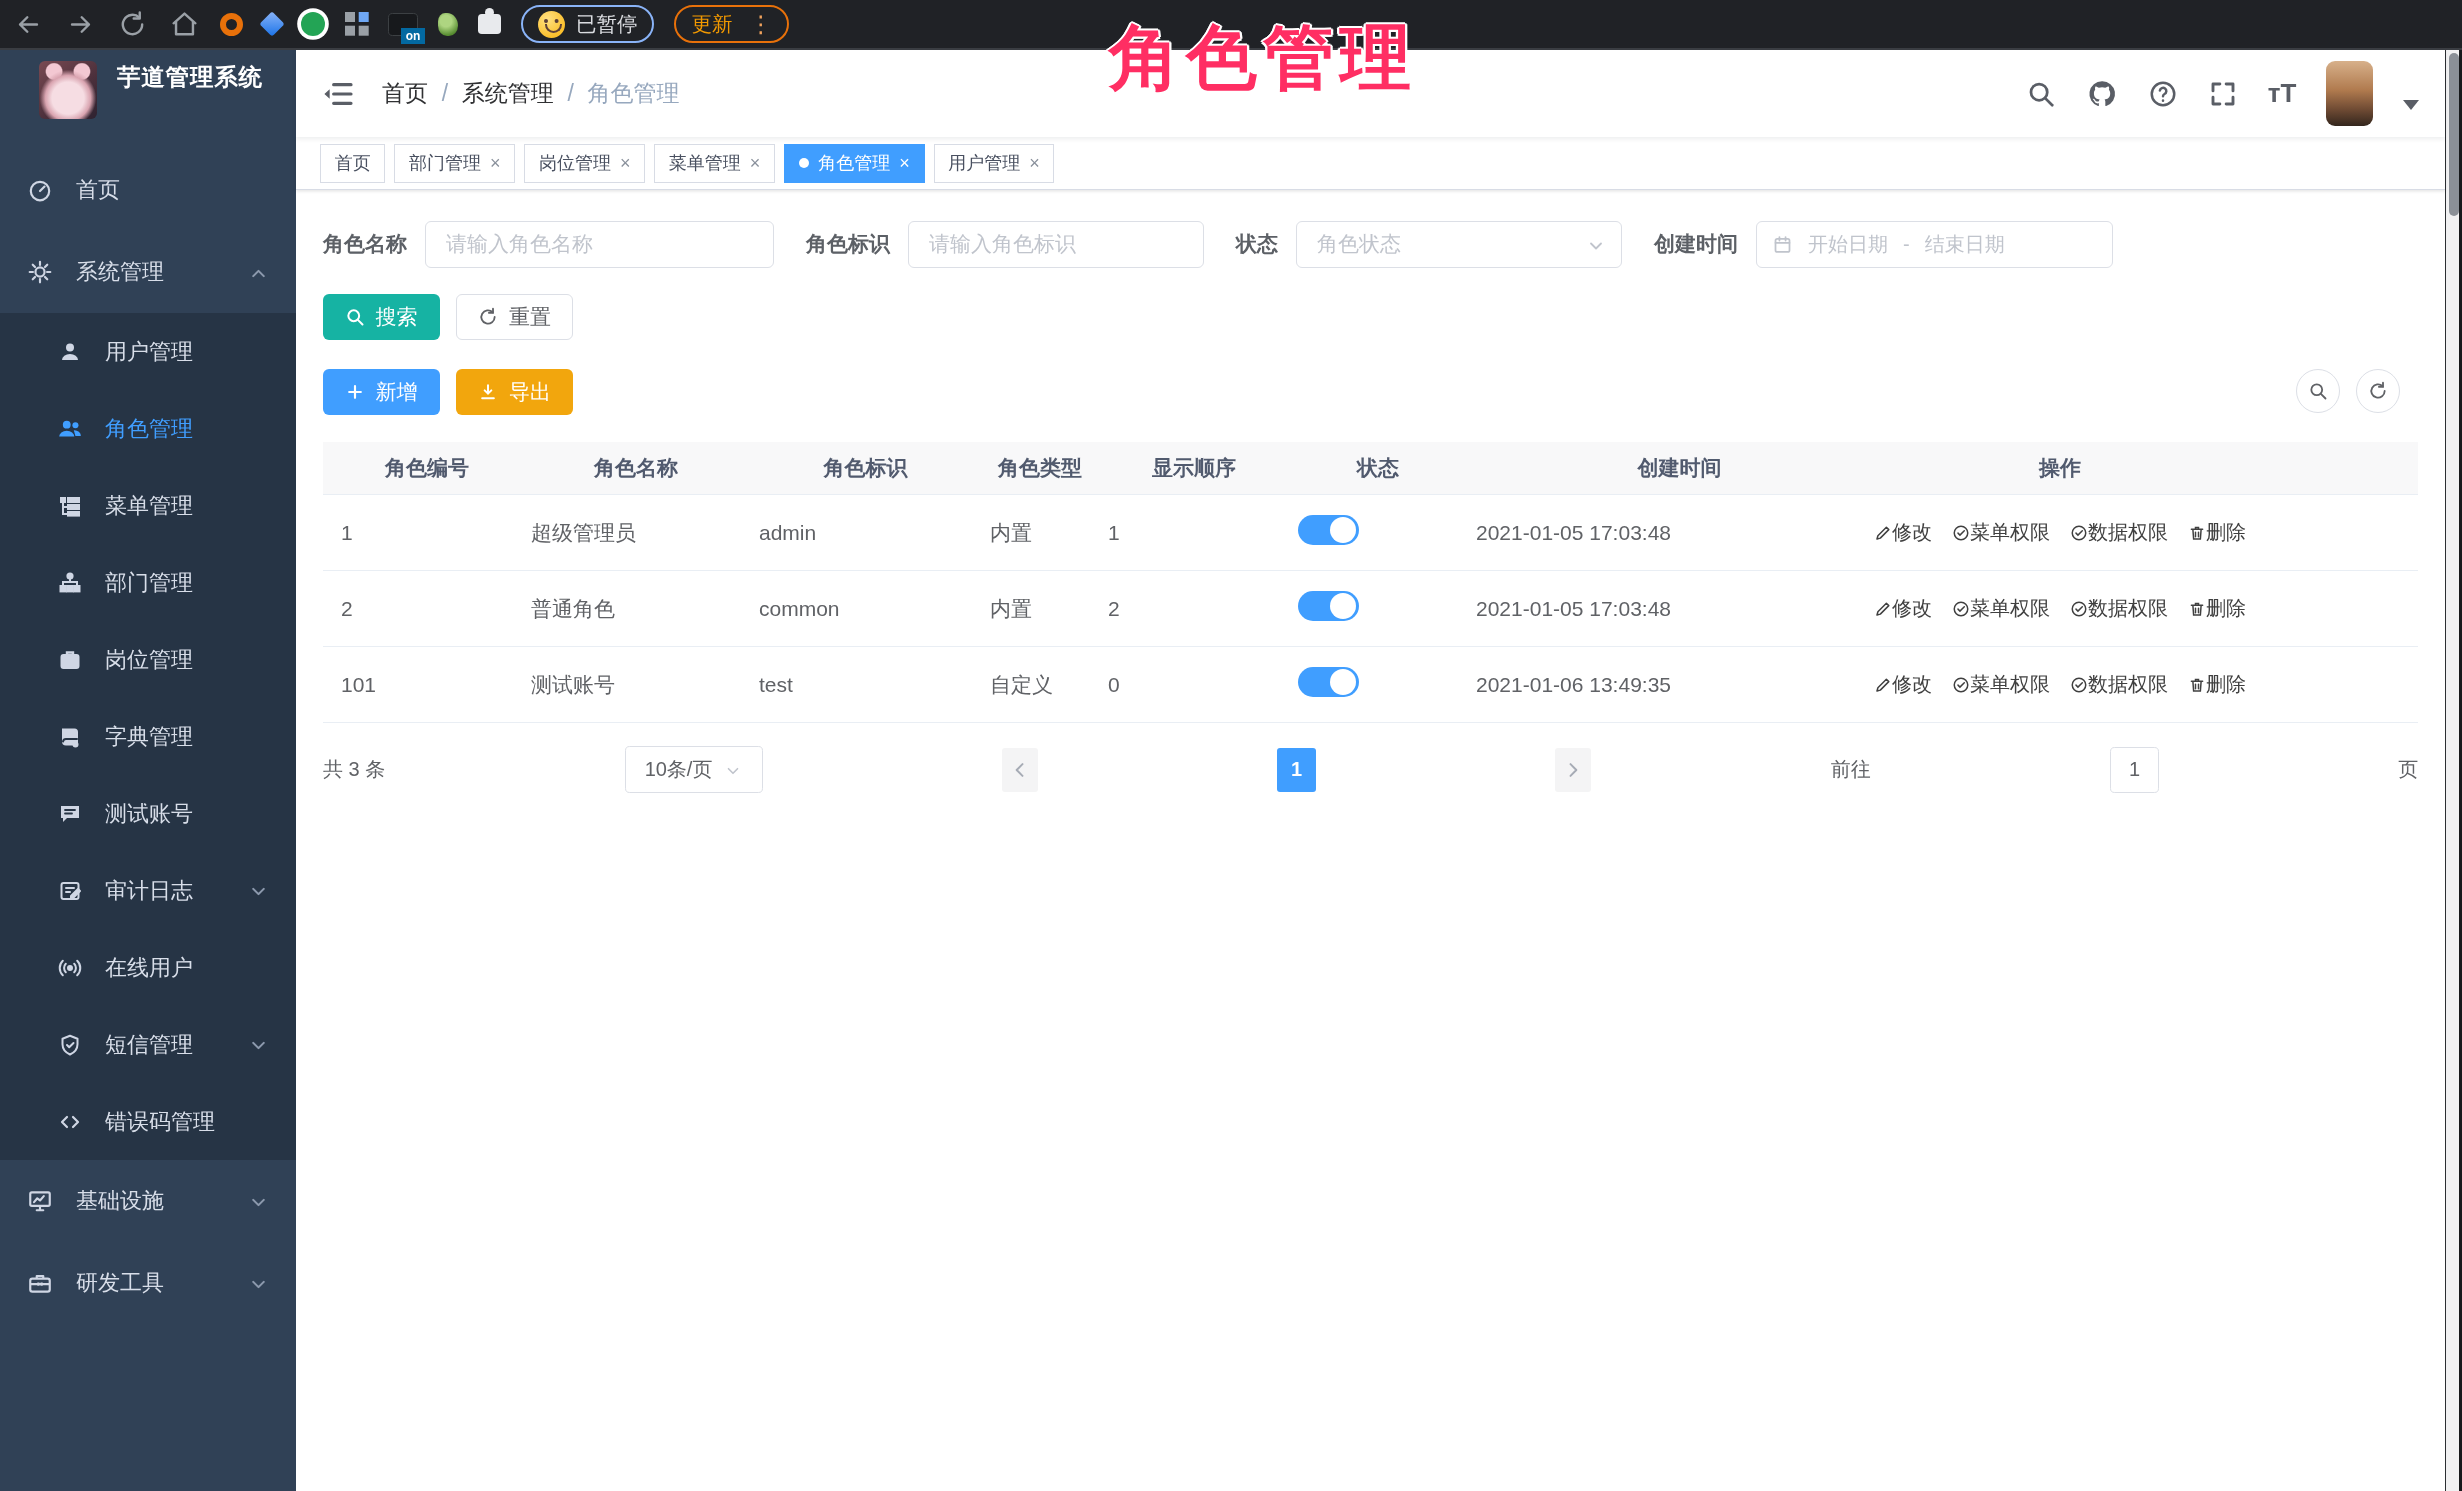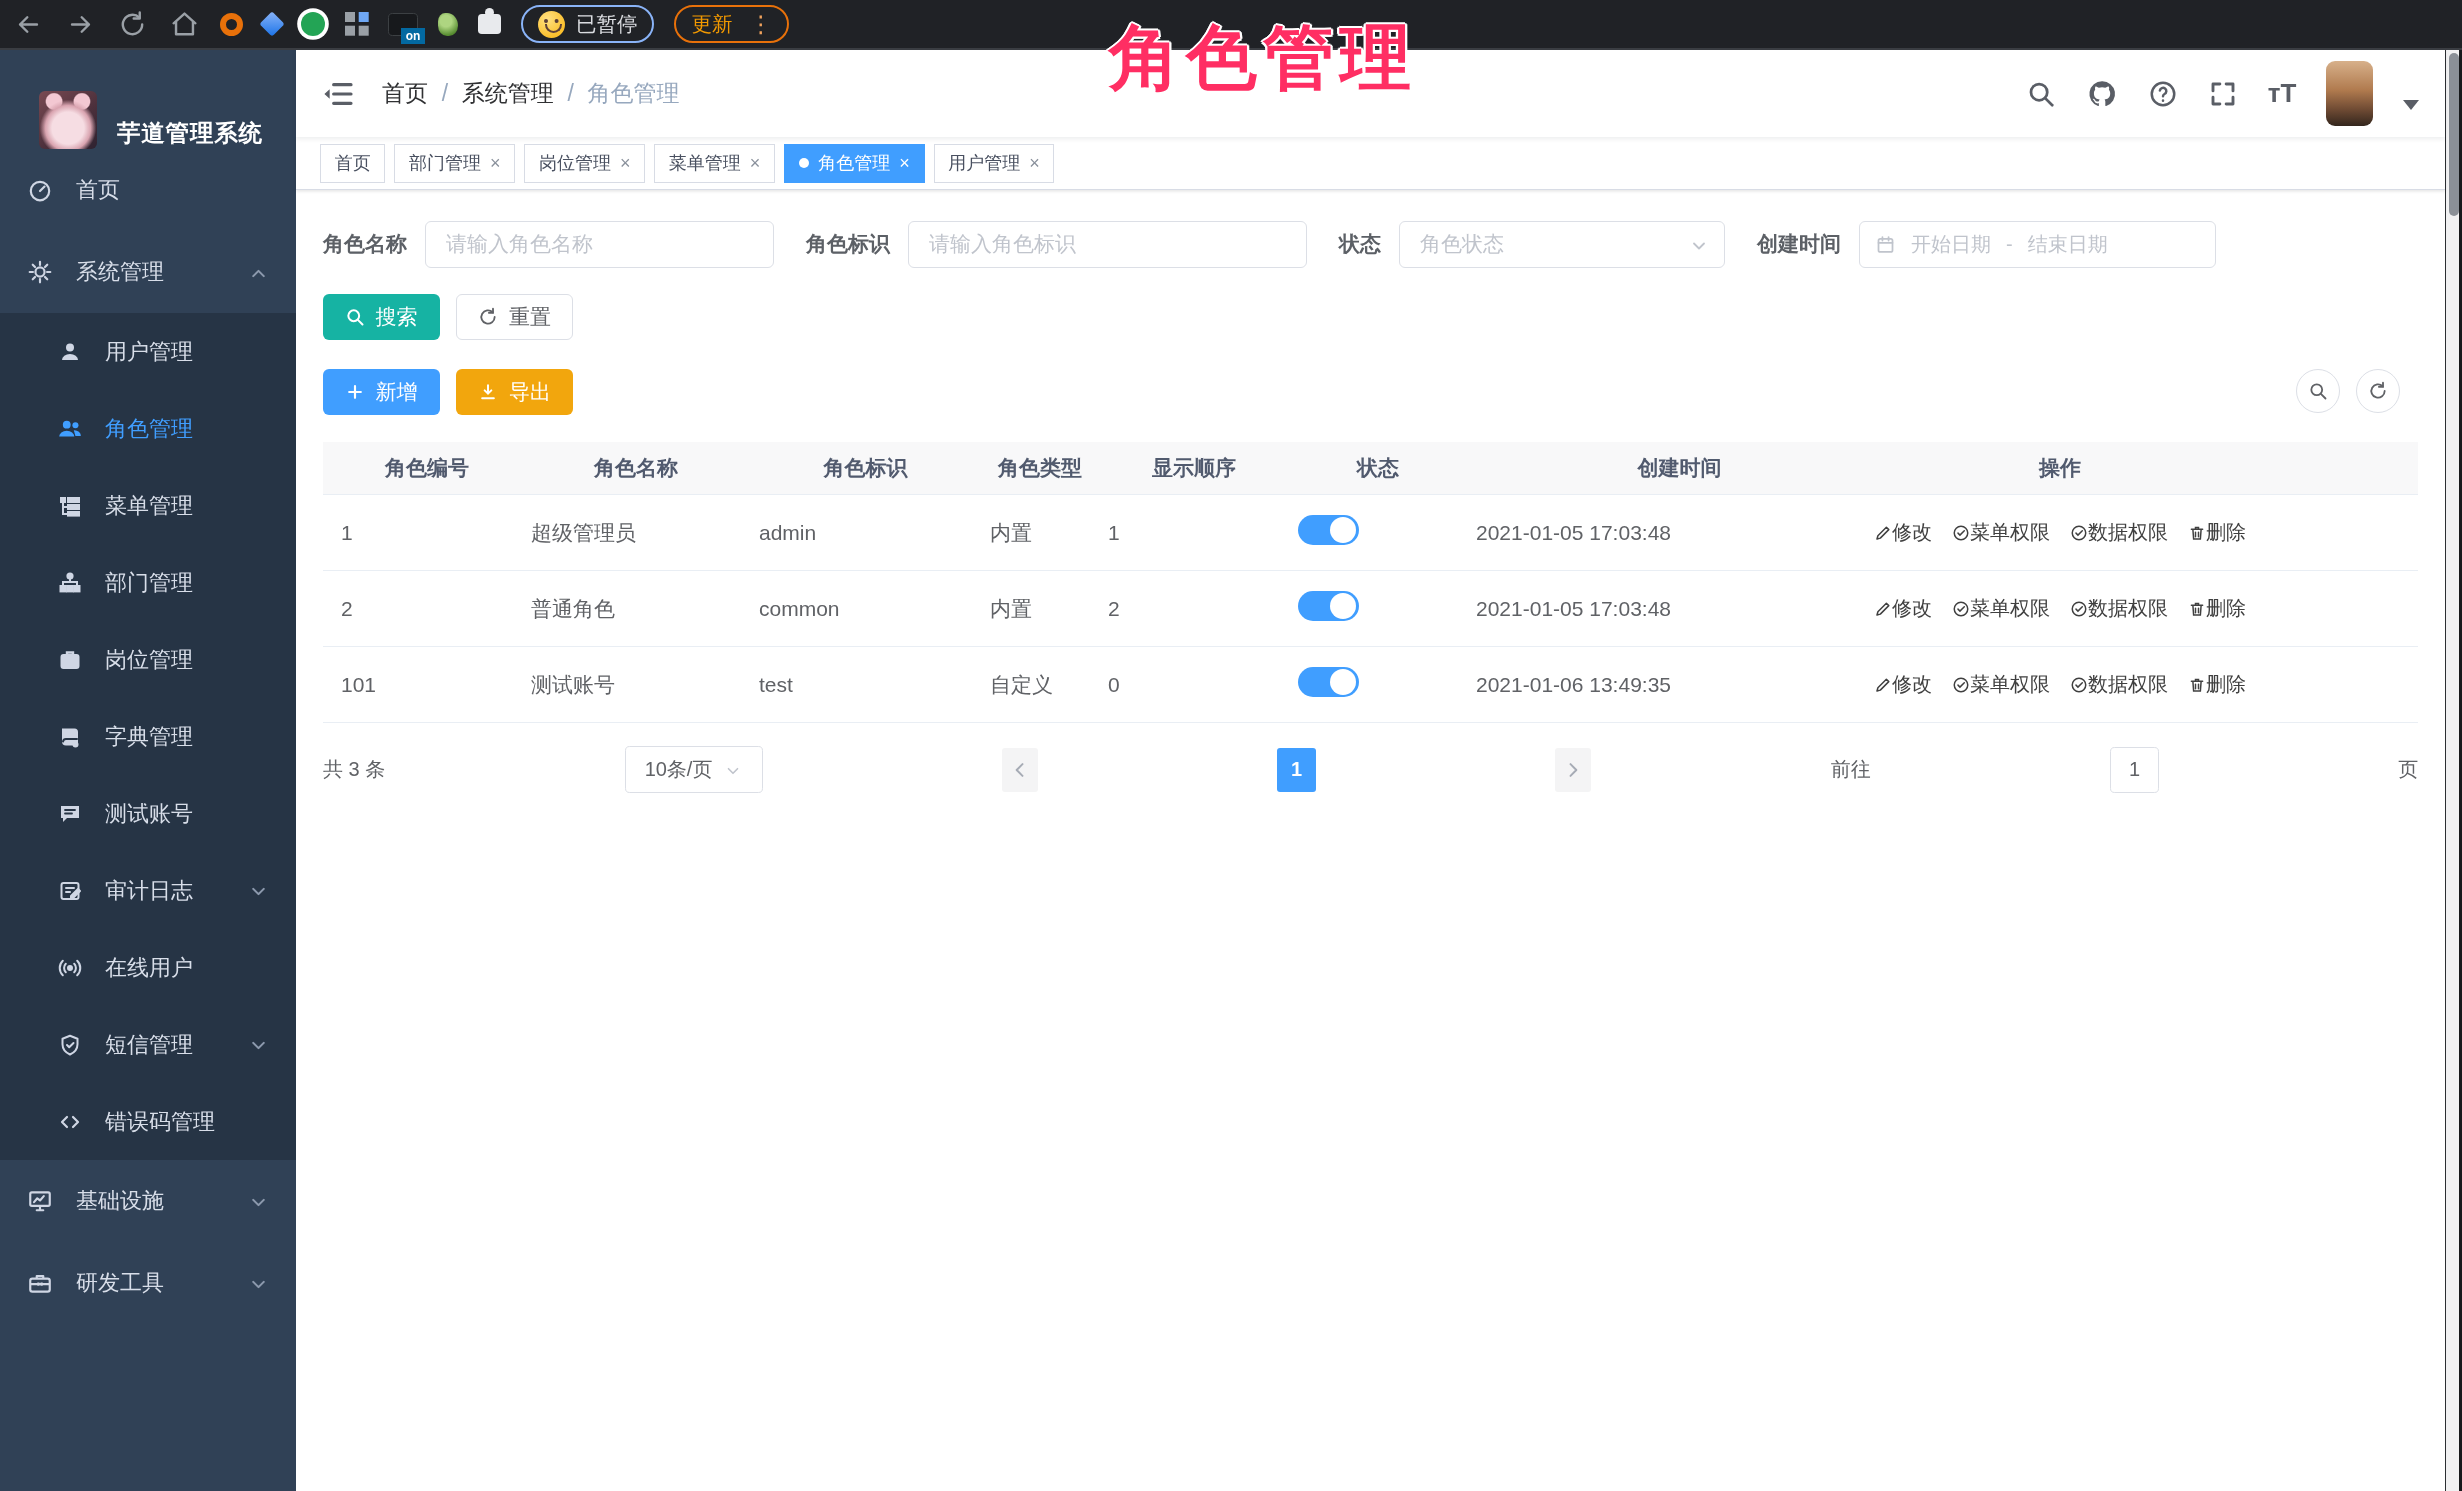--- a/index.html
+++ b/index.html
@@ -37,21 +37,21 @@
 
   
   .annotation { position:absolute; left:1109px; top:10.6px; z-index:60; font-size:71px; font-weight:700; letter-spacing:6px; color:#ff2e63;
     text-shadow:-2.3px 0 0 #fff,2.3px 0 0 #fff,0 -2.3px 0 #fff,0 2.3px 0 #fff,-1.5px -1.5px 0 #fff,1.5px 1.5px 0 #fff,-1.5px 1.5px 0 #fff,1.5px -1.5px 0 #fff; }
 
   
   .app { display:flex; height:1442px; }
 
   
   .sidebar { width:296px; background:#304156; color:#d8dee9; flex:none; overflow:hidden; }
-  .logo-row { height:99px; display:flex; align-items:flex-end; gap:20px; padding:10.6px 7.6px 0 39px; }
+  .logo-row { height:99px; display:flex; align-items:flex-start; gap:20px; padding:10.6px 7.6px 0 39px; }
   .logo-img { width:58px; height:58px; border-radius:6px; flex:none;
     background:radial-gradient(circle at 50% 64%, #f6dde3 0 34%, #d9a4b0 48%, rgba(0,0,0,0) 60%), radial-gradient(circle at 26% 18%, #f3c8d2 0 12%, rgba(0,0,0,0) 14%), radial-gradient(circle at 74% 18%, #f3c8d2 0 12%, rgba(0,0,0,0) 14%), linear-gradient(140deg,#7a4a52,#4a2f3b 60%,#2e2230); }
   .app-title { font-size:23.5px; font-weight:700; color:#ffffff; letter-spacing:0.8px; }
   .mi { display:flex; align-items:center; height:82px; padding:0 27px 0 23px; font-size:22px; color:#d8dee9; cursor:pointer; }
   .mi .mico { width:33px; display:flex; justify-content:center; margin-right:20px; color:#cfd6e4; }
   .mi .chev { margin-left:auto; color:#8c99ad; }
   .submenu { background:#263445; }
   .submenu .mi { height:77px; padding-left:55px; }
   .submenu .mi .mico { width:30px; }
   .mi.active, .mi.active .mico { color:#409eff; }
@@ -78,21 +78,21 @@
 
   .content { flex:1; padding:26px 27px 0 27px; background:#fff; position:relative; }
 
   
   .filter-row { display:flex; align-items:center; gap:32px; margin-top:4.6px; }
   .fgroup { display:flex; align-items:center; }
   .flabel { font-size:21px; font-weight:700; color:#5c6066; margin-right:18px; white-space:nowrap; }
   .finput { height:47px; border:0.8px solid #dcdfe6; border-radius:6px; font-size:21px; color:#606266; padding:0 20px; outline:none; background:#fff; }
   .finput::placeholder { color:#c0c4cc; }
   .in-name { width:349px; }
-  .in-key { width:399px; }
+  .in-key { width:296px; }
   .fselect { width:326px; height:47px; border:0.8px solid #dcdfe6; border-radius:6px; display:flex; align-items:center; padding:0 15px 0 20px; color:#c0c4cc; font-size:21px; }
   .fselect .chev { margin-left:auto; color:#c0c4cc; }
   .fdate { width:357px; height:47px; border:0.8px solid #dcdfe6; border-radius:6px; display:flex; align-items:center; gap:15px; padding:16px 15px; color:#c0c4cc; font-size:20px; }
   .fdate .sep { color:#c0c4cc; }
 
   
   .btn { display:inline-flex; align-items:center; gap:10.6px; height:46px; padding:0 21px; border-radius:6px; font-size:21px; border:0.8px solid transparent; cursor:pointer; }
   .btn-search { background:#16b3a3; color:#fff; }
   .btn-reset { background:#fff; color:#606266; border-color:#dcdfe6; }
   .btn-add { background:#409eff; color:#fff; }

